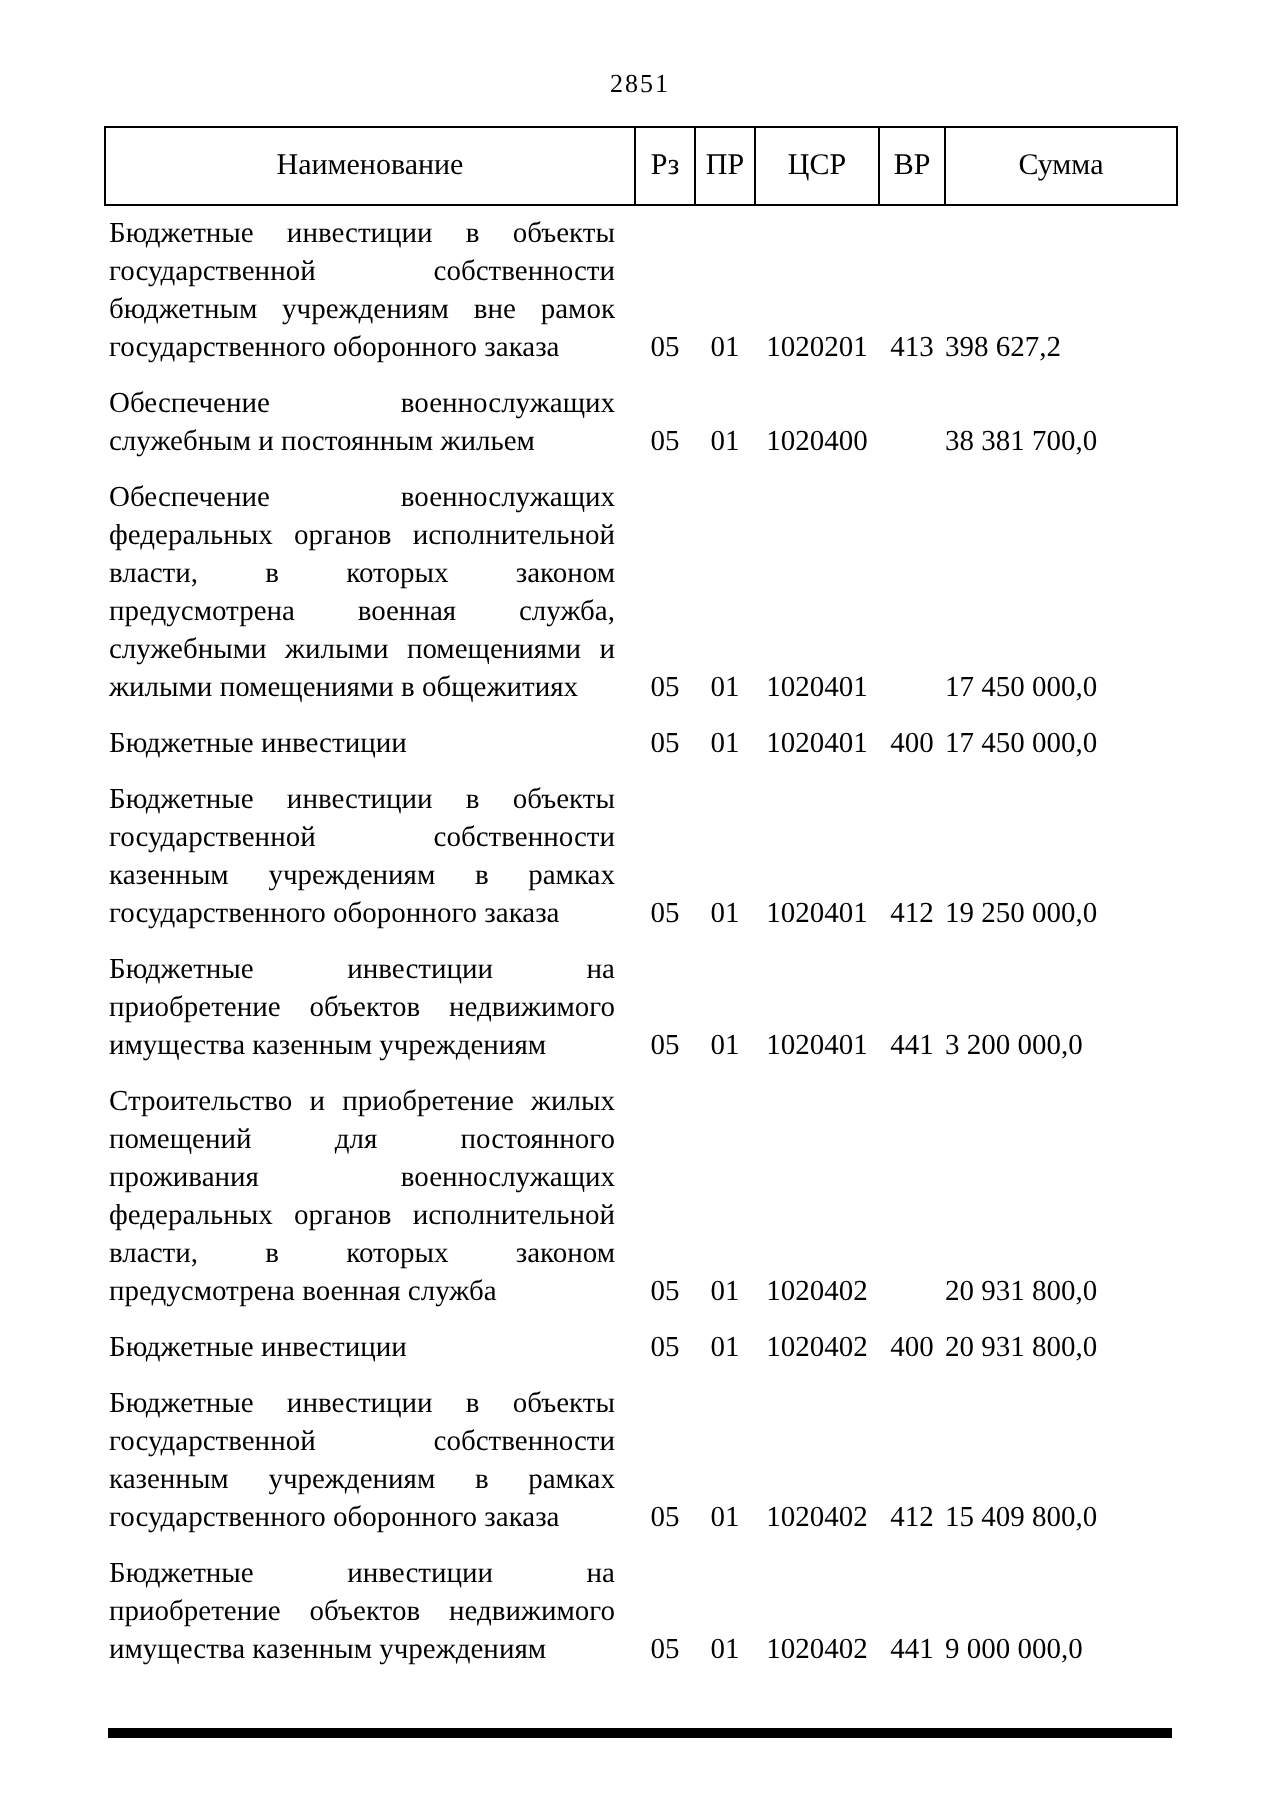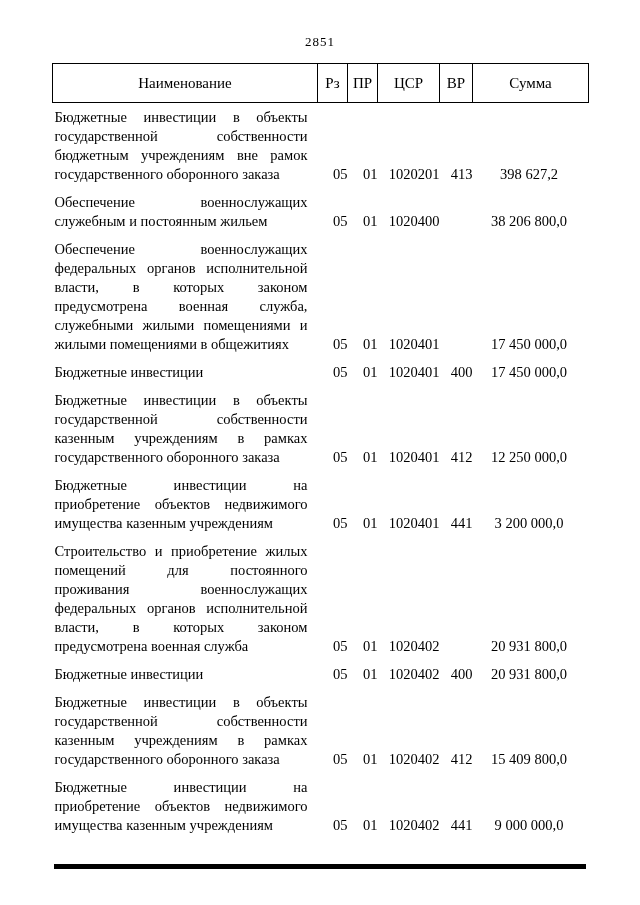--- a/index.html
+++ b/index.html
@@ -43,24 +43,24 @@
     padding: 5px 0 4px 0;
   }
   td.cell-name {
     text-align: justify;
     text-align-last: left;
     padding-right: 10px !important;
     padding-left: 2px !important;
     margin-left: 45px;
   }
   td.cell-center {
-    text-align: right;
+    text-align: center;
   }
   td.cell-sum {
-    text-align: center;
+    text-align: left;
     padding-right: 3px !important;
     white-space: nowrap;
   }
   .bottom-rule {
     position: absolute;
     left: 54px;
     top: 864px;
     width: 532px;
     height: 5px;
     background: #000;
@@ -98,21 +98,21 @@
       <td class="cell-center">1020201</td>
       <td class="cell-center">413</td>
       <td class="cell-sum">398 627,2</td>
     </tr>
     <tr>
       <td class="cell-name">Обеспечение военнослужащих служебным и постоянным жильем</td>
       <td class="cell-center">05</td>
       <td class="cell-center">01</td>
       <td class="cell-center">1020400</td>
       <td class="cell-center"></td>
-      <td class="cell-sum">38 206 800,0</td>
+      <td class="cell-sum">38 381 700,0</td>
     </tr>
     <tr>
       <td class="cell-name">Обеспечение военнослужащих федеральных органов исполнительной власти, в которых законом предусмотрена военная служба, служебными жилыми помещениями и жилыми помещениями в общежитиях</td>
       <td class="cell-center">05</td>
       <td class="cell-center">01</td>
       <td class="cell-center">1020401</td>
       <td class="cell-center"></td>
       <td class="cell-sum">17 450 000,0</td>
     </tr>
     <tr>
@@ -122,21 +122,21 @@
       <td class="cell-center">1020401</td>
       <td class="cell-center">400</td>
       <td class="cell-sum">17 450 000,0</td>
     </tr>
     <tr>
       <td class="cell-name">Бюджетные инвестиции в объекты государственной собственности казенным учреждениям в рамках государственного оборонного заказа</td>
       <td class="cell-center">05</td>
       <td class="cell-center">01</td>
       <td class="cell-center">1020401</td>
       <td class="cell-center">412</td>
-      <td class="cell-sum">12 250 000,0</td>
+      <td class="cell-sum">19 250 000,0</td>
     </tr>
     <tr>
       <td class="cell-name">Бюджетные инвестиции на приобретение объектов недвижимого имущества казенным учреждениям</td>
       <td class="cell-center">05</td>
       <td class="cell-center">01</td>
       <td class="cell-center">1020401</td>
       <td class="cell-center">441</td>
       <td class="cell-sum">3 200 000,0</td>
     </tr>
     <tr>

